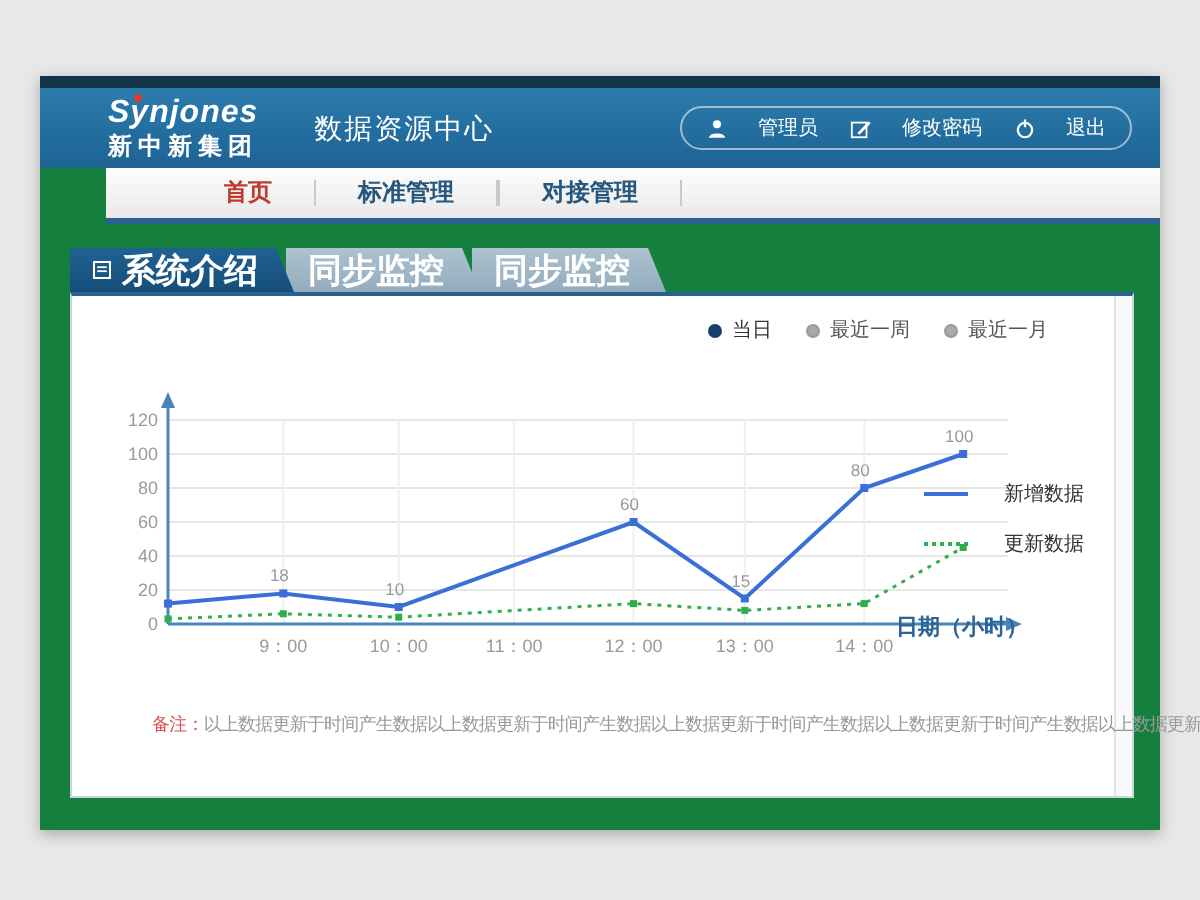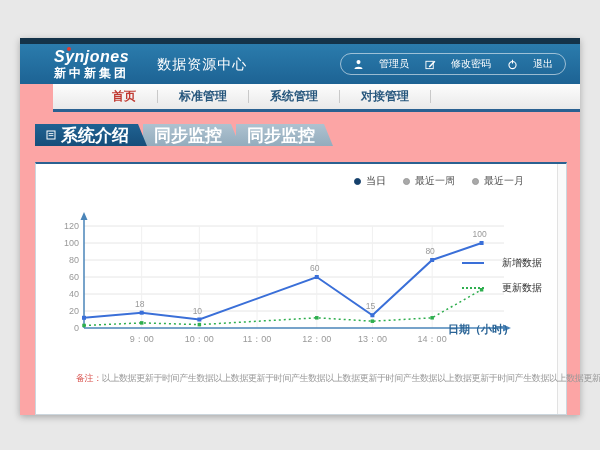--- a/index.html
+++ b/index.html
@@ -5,21 +5,21 @@
   * { margin:0; padding:0; box-sizing:border-box; }
   html,body { width:600px; height:450px; }
   body {
     font-family:"Liberation Sans", sans-serif;
     background:#e8e8e8;
     position:relative;
     overflow:hidden;
   }
   .page {
     position:absolute; left:20px; top:38px; width:560px; height:377px;
-    background:#fca5a5;
+    background:#15803d;
     box-shadow:0 2px 7px rgba(0,0,0,.28);
   }
   
   .topstrip { height:6px; background:#143349; }
   .header {
     height:40px;
     background:linear-gradient(#2b7cad,#1d6394);
     display:flex; align-items:center;
     color:#fff;
   }
@@ -56,21 +56,21 @@
     clip-path:polygon(0 0, calc(100% - 9px) 0, 100% 100%, 0 100%);
     cursor:pointer;
   }
   .tab.active { background:linear-gradient(#1f6292,#164e7a); z-index:3; position:relative; }
   .tab.inactive { background:linear-gradient(#aec2d0,#93acbd); position:relative; }
   .tab.t2 { z-index:2; margin-left:-4px; }
   .tab.t3 { z-index:1; margin-left:-4px; }
   .tab-icon { width:10px; height:10px; }
   
   .panel {
-    position:absolute; left:15px; right:13px; top:124px; height:253px;
+    position:absolute; left:15px; right:13px; top:108px; height:253px;
     background:#fff;
     border:1px solid #ccd6dd; border-top:2px solid #2a6191;
   }
   .panel-scrollbar {
     position:absolute; right:0; top:0; bottom:0; width:9px;
     background:#fafafa; border-left:1px solid #e2e2e2;
   }
   .radios { position:absolute; top:10px; right:42px; display:flex; gap:17px; font-size:10px; color:#555; }
   .radio { display:flex; align-items:center; gap:5px; cursor:pointer; }
   .radio-dot { width:7px; height:7px; border-radius:50%; background:#a9a9a9; border:1px solid #9a9a9a; }
@@ -125,21 +125,20 @@
         <span>退出</span>
       </span>
     </div>
   </div>
 
   <div class="navbar">
     <div class="nav-item active">首页</div>
     <div class="nav-sep"></div>
     <div class="nav-item">标准管理</div>
     <div class="nav-sep"></div>
-    <div class="nav-item">系统管理</div>
     <div class="nav-sep"></div>
     <div class="nav-item">对接管理</div>
     <div class="nav-sep"></div>
   </div>
 
   <div class="tabs">
     <div class="tab active">
       <svg class="tab-icon" viewBox="0 0 10 10">
           <rect x="1" y="1" width="8" height="8" fill="none" stroke="#fff" stroke-width="1"></rect>
           <line x1="2.6" y1="3.6" x2="7.4" y2="3.6" stroke="#fff" stroke-width="0.9"></line>

